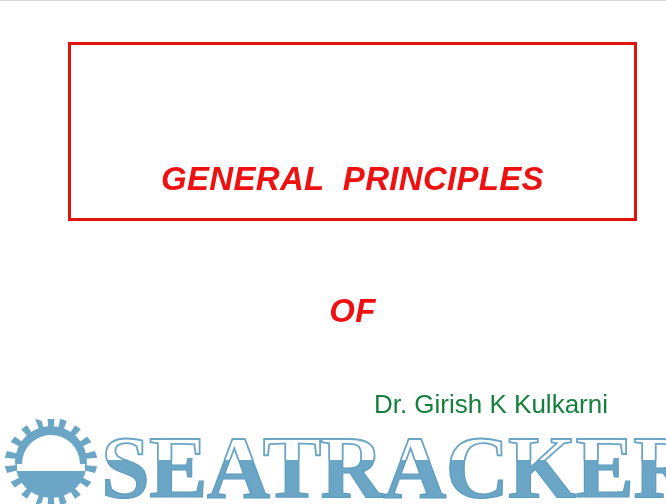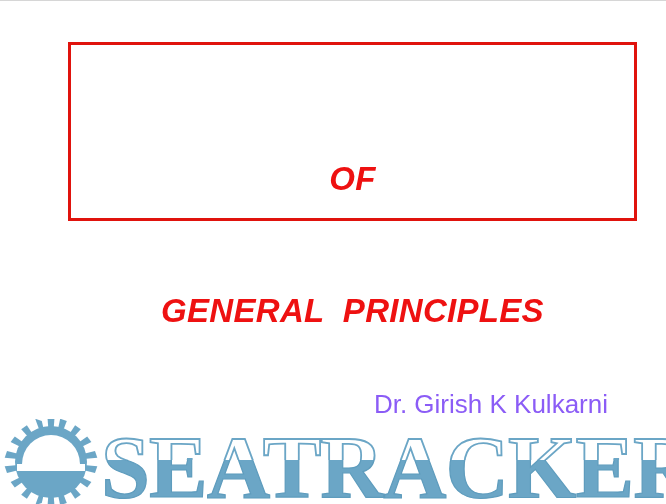--- a/index.html
+++ b/index.html
@@ -57,21 +57,21 @@
     white-space: pre;
   }
 
   
   #author {
     position: absolute;
     left: 0;
     top: 388px;
     width: 608px;
     text-align: right;
-    color: #8b5cf6;
+    color: #15803d;
     font-family: "Liberation Sans", sans-serif;
     font-size: 26px;
     font-weight: normal;
     line-height: 30px;
     white-space: pre;
   }
 
   
   #watermark {
     position: absolute;
@@ -99,22 +99,22 @@
     display: block;
   }
 </style>
 </head>
 <body>
 
 <div id="slide">
 
   <div id="title-box">
     <div id="title-text">
+      <span class="title-line">GENERAL  PRINCIPLES</span>
       <span class="title-line">OF</span>
-      <span class="title-line">GENERAL  PRINCIPLES</span>
     </div>
   </div>
 
   <div id="author">Dr. Girish K Kulkarni</div>
 
   <div id="watermark">
 
     <div id="sun-icon">
       <svg viewBox="0 0 96 86" width="96" height="86" xmlns="http://www.w3.org/2000/svg">
         <g fill="#6ba6c6">

